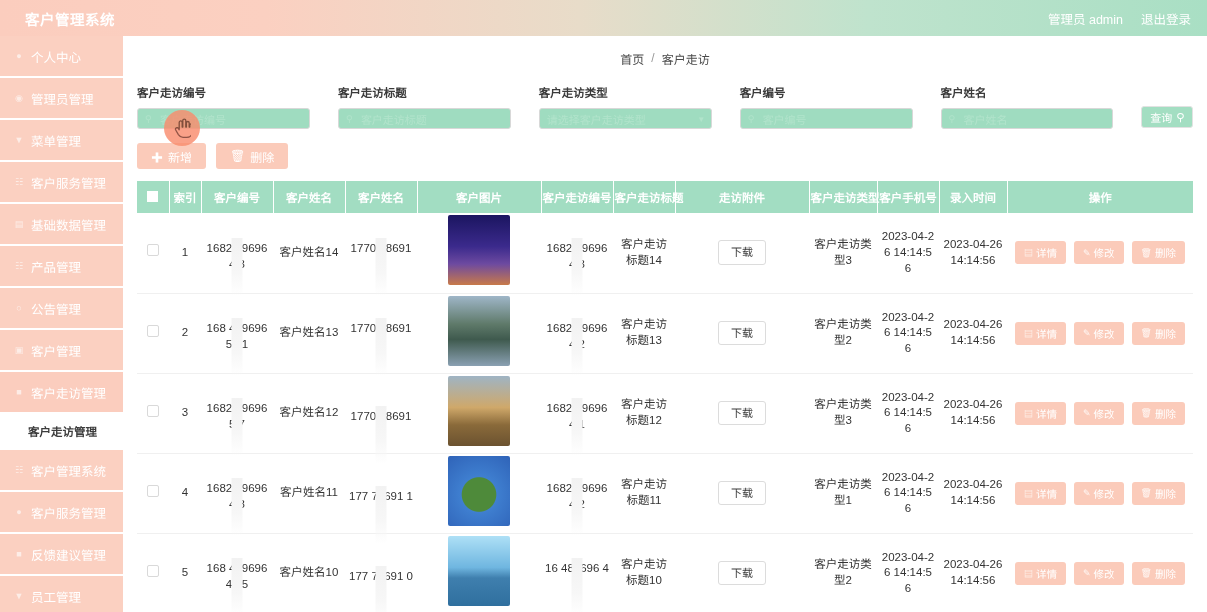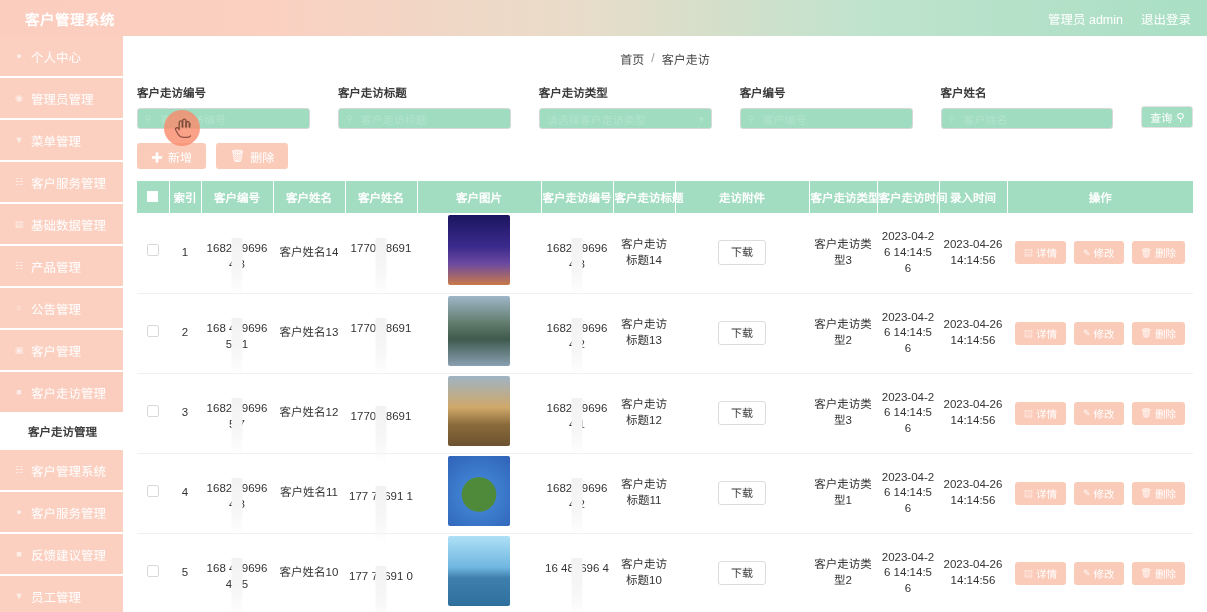--- a/index.html
+++ b/index.html
@@ -335,21 +335,21 @@
             </th>
           <th>索引</th>
               <th>客户编号</th>
               <th>客户姓名</th>
               <th>客户姓名</th>
               <th>客户图片</th>
               <th>客户走访编号</th>
               <th>客户走访标题</th>
               <th>走访附件</th>
               <th>客户走访类型</th>
-              <th>客户走访时间</th>
+              <th>客户手机号</th>
               <th>录入时间</th>
               <th>操作</th>
             </tr>
         </thead>
         <tbody id="table-body">
             <tr>
               <td><span class="chk"></span></td>
               <td>1</td>
               <td><span class="redacted">1682 896964 3</span></td>
               <td>客户姓名14</td>

